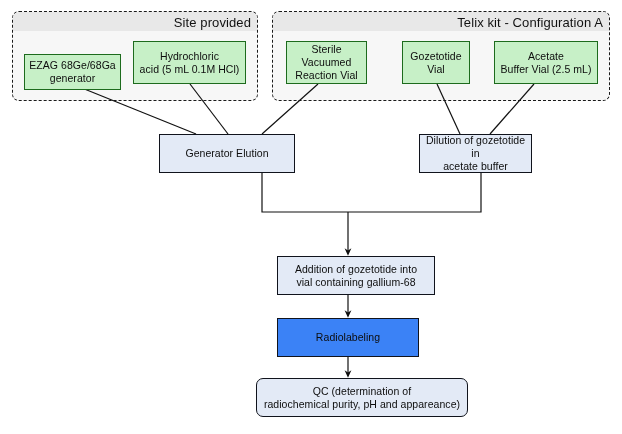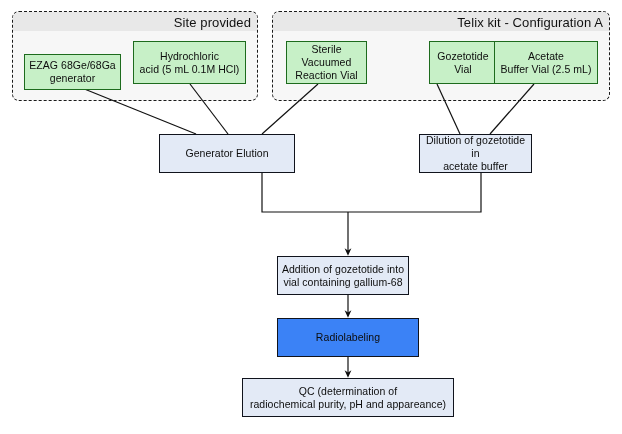--- a/index.html
+++ b/index.html
@@ -120,46 +120,46 @@
   <div class="node green" id="node-hydrochloric-acid" style="left: 133px; top: 41px; width: 113px; height: 43px; background: rgb(199, 240, 199); border-color: rgb(29, 107, 29);">
     <span>Hydrochloric
 acid (5 mL 0.1M HCl)</span>
   </div>
 
   <div class="node green" id="node-sterile-reaction-vial" style="left: 286px; top: 41px; width: 81px; height: 43px; background: rgb(199, 240, 199); border-color: rgb(29, 107, 29);">
     <span>Sterile Vacuumed
 Reaction Vial</span>
   </div>
 
-  <div class="node green" id="node-gozetotide-vial" style="left: 402px; top: 41px; width: 68px; height: 43px; background: rgb(199, 240, 199); border-color: rgb(29, 107, 29); margin-left: 27px;">
+  <div class="node green" id="node-gozetotide-vial" style="left: 402px; top: 41px; width: 68px; height: 43px; background: rgb(199, 240, 199); border-color: rgb(29, 107, 29);">
     <span>Gozetotide
 Vial</span>
   </div>
 
   <div class="node green" id="node-acetate-buffer-vial" style="left: 494px; top: 41px; width: 104px; height: 43px; background: rgb(199, 240, 199); border-color: rgb(29, 107, 29);">
     <span>Acetate
 Buffer Vial (2.5 mL)</span>
   </div>
 
   <div class="node blue" id="node-dilution-gozetotide" style="left: 419px; top: 134px; width: 113px; height: 39px; background: rgb(227, 234, 246); border-color: rgb(16, 19, 28);">
     <span>Dilution of gozetotide in
 acetate buffer</span>
   </div>
 
   <div class="node blue" id="node-generator-elution" style="left: 159px; top: 134px; width: 136px; height: 39px; background: rgb(227, 234, 246); border-color: rgb(16, 19, 28);">
     <span>Generator Elution</span>
   </div>
 
-  <div class="node blue" id="node-addition-gozetotide" style="left: 277px; top: 256px; width: 132px; height: 39px; background: rgb(227, 234, 246); border-color: rgb(16, 19, 28);">
+  <div class="node blue" id="node-addition-gozetotide" style="left: 277px; top: 256px; width: 158px; height: 39px; background: rgb(227, 234, 246); border-color: rgb(16, 19, 28);">
     <span>Addition of gozetotide into
 vial containing gallium-68</span>
   </div>
 
   <div class="node blue" id="node-radiolabeling" style="left: 277px; top: 318px; width: 142px; height: 39px; background: #3b82f6; border-color: rgb(16, 19, 28);">
     <span>Radiolabeling</span>
   </div>
 
-  <div class="node blue" id="node-quality-control" style="left: 242px; top: 378px; width: 212px; height: 39px; background: rgb(227, 234, 246); border-color: rgb(16, 19, 28);">
+  <div class="node blue" id="node-quality-control" style="left: 256px; top: 378px; width: 212px; height: 39px; background: rgb(227, 234, 246); border-color: rgb(16, 19, 28); border-radius: 7px;">
     <span>QC (determination of
 radiochemical purity, pH and appareance)</span>
   </div>
 
 </div>
 
 </body></html>

